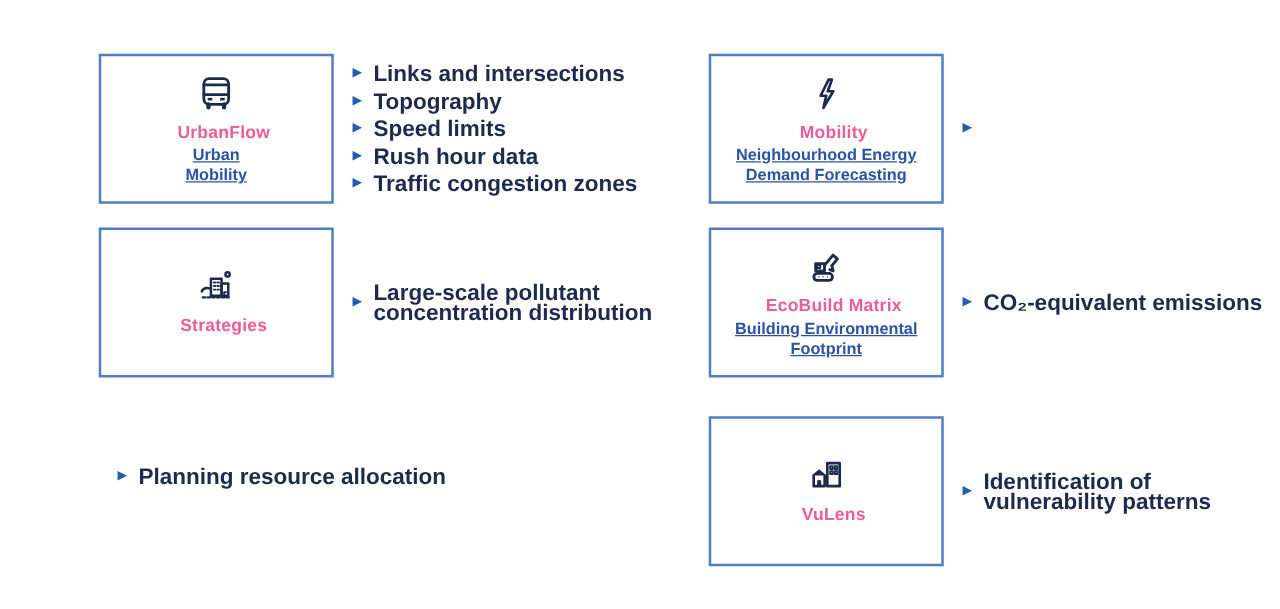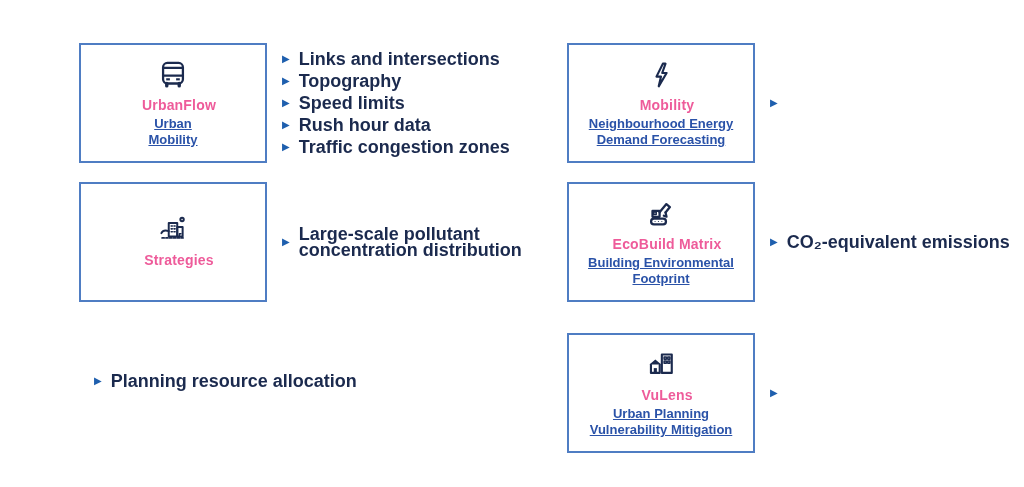--- a/index.html
+++ b/index.html
@@ -213,23 +213,23 @@
           <rect x="14.2" y="6.4" width="1.5" height="1.5" stroke-width="1.1"></rect>
           <rect x="16.8" y="6.4" width="1.5" height="1.5" stroke-width="1.1"></rect>
           <rect x="14.2" y="9.2" width="1.5" height="1.5" stroke-width="1.1"></rect>
           <rect x="16.8" y="9.2" width="1.5" height="1.5" stroke-width="1.1"></rect>
           <path d="M3.8 11.6 8 8.1l4.2 3.5z" fill="#1b2a4e" stroke="none"></path>
           <path d="M4.9 11.8v5.8h6.2v-5.8"></path>
           <rect x="6.9" y="14.2" width="2.2" height="3.4" fill="#1b2a4e" stroke="none"></rect>
         </svg>
       </span>
       <div class="brand">VuLens</div>
-      <div class="title">Urban Planning
-Vulnerability Mitigation</div>
-    </div>
-    <div class="bullets">
-      <div class="bullet">
-        <span class="marker">▶</span>
+    </div>
+    <div class="bullets">
+      <div class="bullet">
+        <span class="marker">▶</span>
+        <span class="btext">Identification of
+vulnerability patterns</span>
       </div>
     </div>
   </div>
 
 </div>
 
 </body></html>

